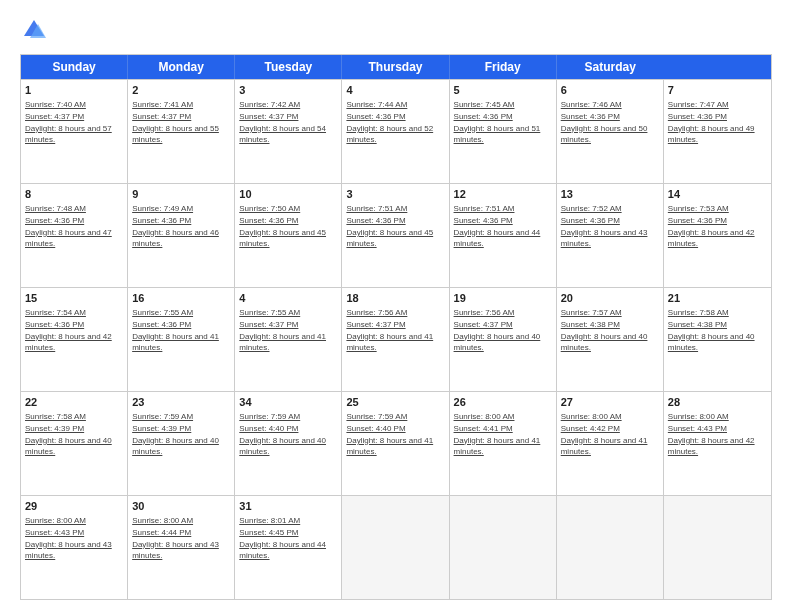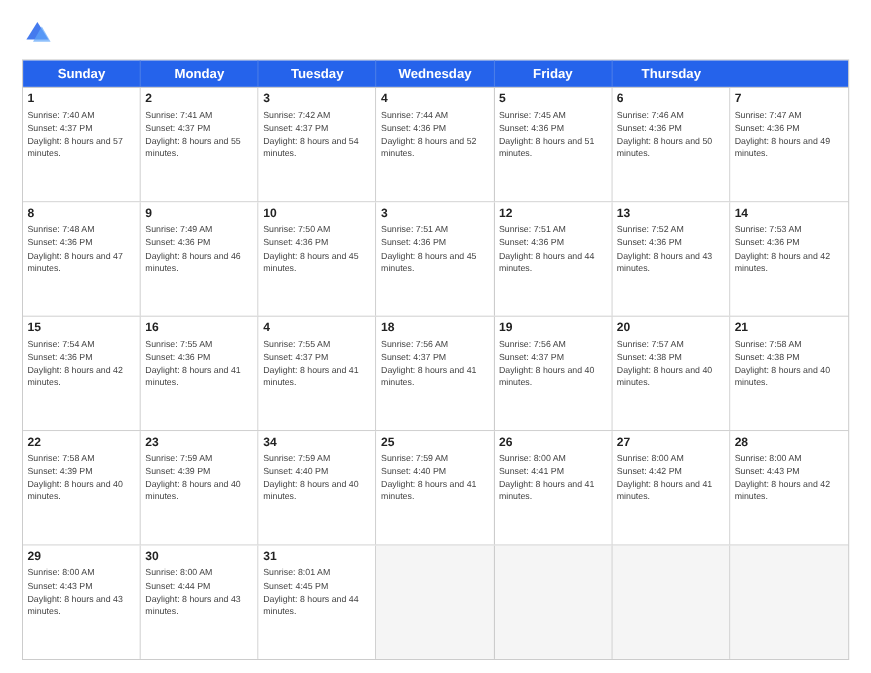--- a/index.html
+++ b/index.html
@@ -100,20 +100,21 @@
       font-size: 11px;
       font-weight: bold;
       color: #222;
       display: block;
       margin-bottom: 1px;
     }
     .cell-text {
       font-size: 8px;
       color: #444;
       line-height: 1.45;
+      text-decoration: underline;
     }
   </style>
 </head>
 <body>
 
 <div class="page">
   <div class="header">
     <div class="logo">
       <svg class="logo-icon" viewBox="0 0 28 28">
         <polygon points="14,4 24,20 4,20" fill="#2563eb" opacity="0.85"></polygon>
@@ -128,23 +129,23 @@
       <div class="main-title"></div>
       <div class="subtitle"></div>
     </div>
   </div>
 
   <div class="calendar">
     <div class="cal-header-row" id="cal-header">
         <div class="cal-header-cell">Sunday</div>
         <div class="cal-header-cell">Monday</div>
         <div class="cal-header-cell">Tuesday</div>
-        <div class="cal-header-cell">Wednesday</div>
+        <div class="cal-header-cell">Thursday</div>
         <div class="cal-header-cell">Friday</div>
-        <div class="cal-header-cell">Thursday</div>
+        <div class="cal-header-cell">Saturday</div>
       </div>
     <div class="cal-body" id="cal-body">
         <div class="cal-row">
           <div class="cal-cell">
             <span class="day-num">1</span>
             <div class="cell-text">Sunrise: 7:40 AM<br>Sunset: 4:37 PM<br>Daylight: 8 hours and 57 minutes.</div>
           </div>
           <div class="cal-cell">
             <span class="day-num">2</span>
             <div class="cell-text">Sunrise: 7:41 AM<br>Sunset: 4:37 PM<br>Daylight: 8 hours and 55 minutes.</div>

